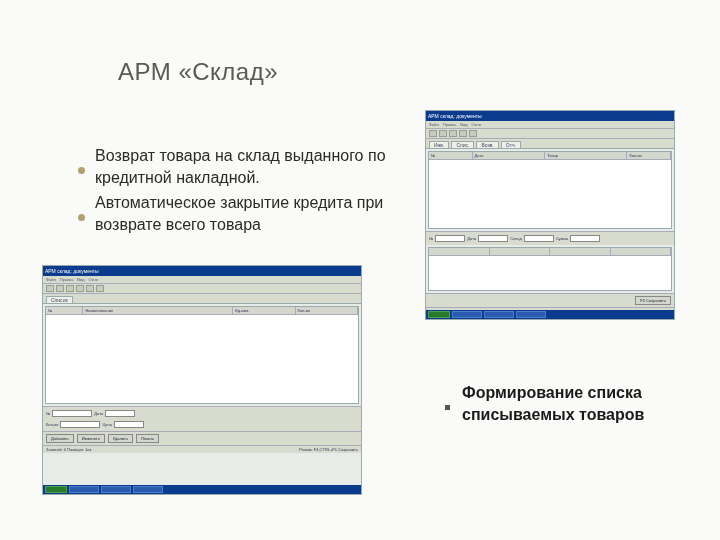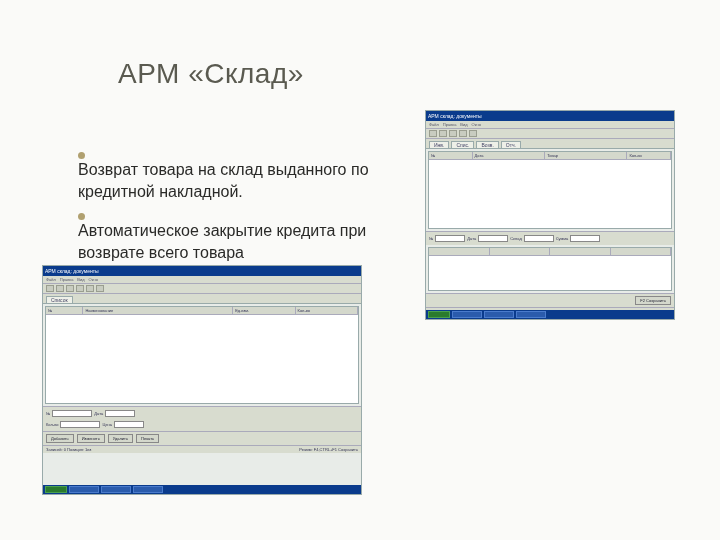--- a/index.html
+++ b/index.html
@@ -8,43 +8,42 @@
     height: 540px;
     background: #fafaf8;
     font-family: "Segoe UI", Tahoma, Arial, sans-serif;
     position: relative;
     overflow: hidden;
   }
   .slide-title {
     position: absolute;
     left: 118px;
     top: 58px;
-    font-size: 28px;
+    font-size: 24px;
     font-weight: 400;
     color: #5a5a50;
     letter-spacing: 0.5px;
   }
   .bullets-left {
     position: absolute;
     left: 78px;
     top: 145px;
     width: 320px;
   }
   .bullets-right {
     position: absolute;
     left: 445px;
     top: 382px;
     width: 260px;
   }
   .bullet {
     display: flex;
-    align-items: flex-start;
+    align-items: center;
     margin-bottom: 4px;
     line-height: 1.35;
-    flex-direction: column;
   }
   .bullet-marker {
     width: 7px;
     height: 7px;
     border-radius: 50%;
     background: #b0a070;
     margin-top: 7px;
     margin-right: 10px;
     flex: 0 0 auto;
   }
@@ -116,20 +115,24 @@
     <div class="bullet-marker"></div>
     <div class="bullet-text">Возврат товара на склад выданного по кредитной накладной.</div>
   </div>
   <div class="bullet">
     <div class="bullet-marker"></div>
     <div class="bullet-text">Автоматическое закрытие кредита при возврате всего товара</div>
   </div>
 </div>
 
 <div class="bullets-right">
+  <div class="bullet">
+    <div class="bullet-marker"></div>
+    <div class="bullet-text">Формирование списка списываемых товаров</div>
+  </div>
 </div>
 
 <div class="app-thumb right">
   <div class="tbar">АРМ склад: документы</div>
   <div class="menubar">
     <span>Файл</span>
       <span>Правка</span>
       <span>Вид</span>
       <span>Окно</span>
   </div>

